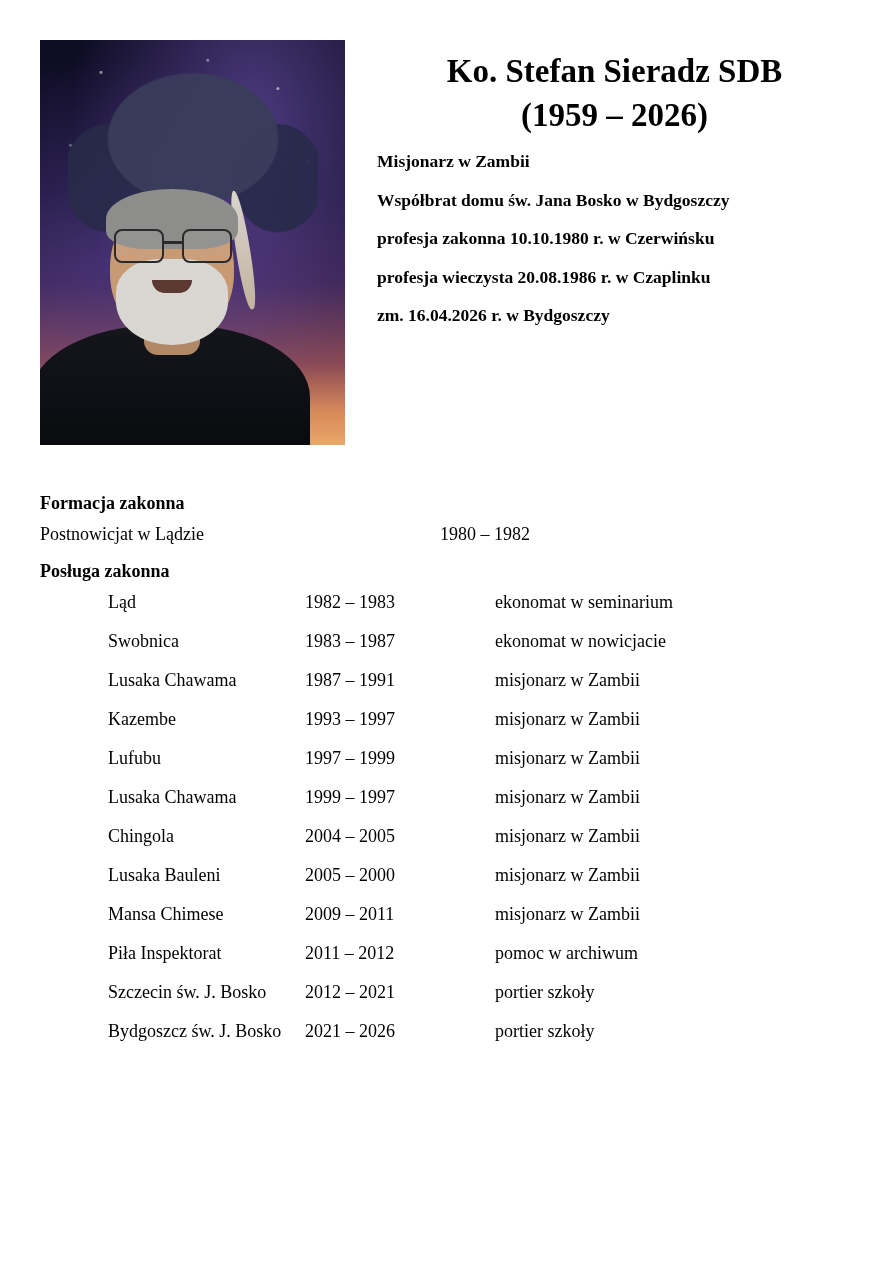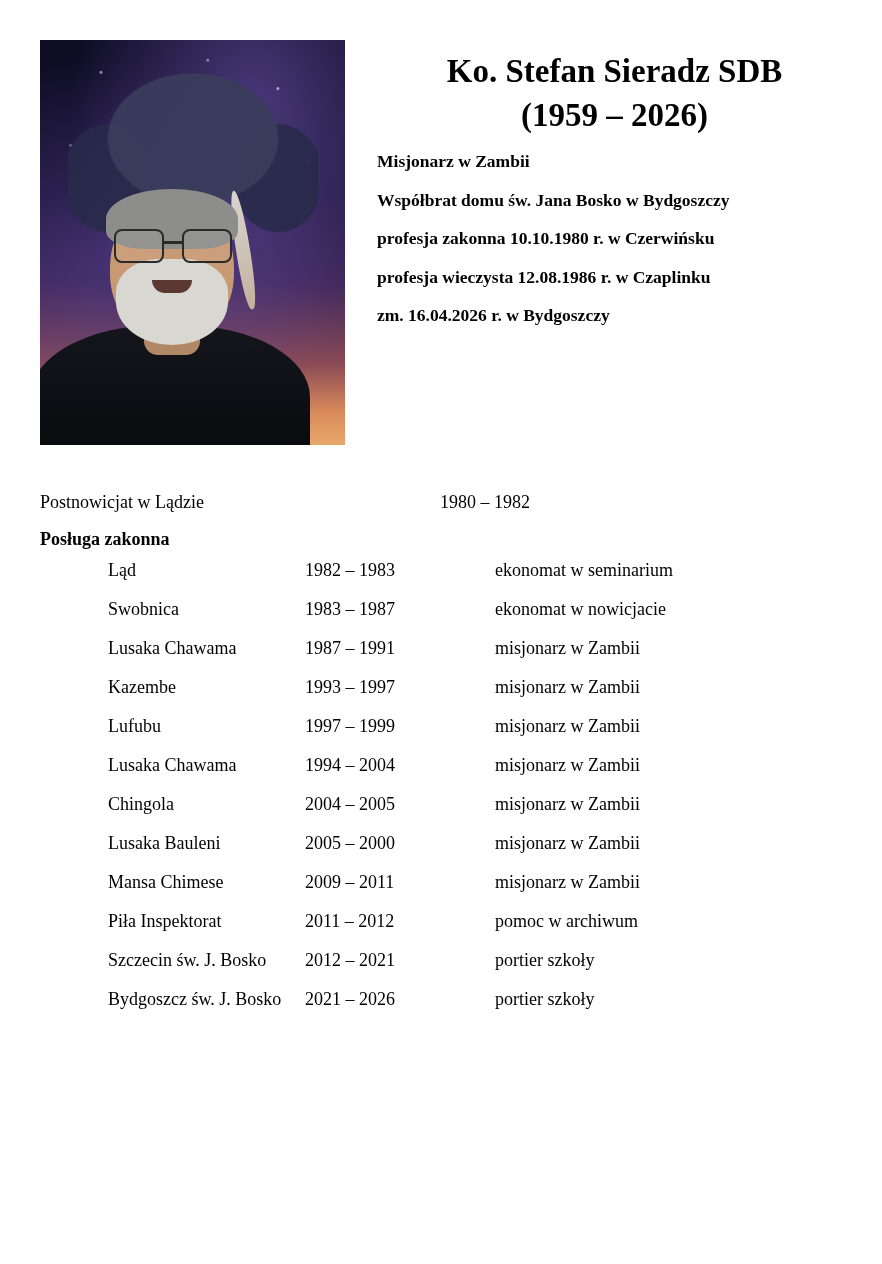--- a/index.html
+++ b/index.html
@@ -248,26 +248,27 @@
     </div>
 
     <div class="header-text">
       <h1 class="title">
         <span>Ko. Stefan Sieradz SDB</span>
         <span class="line2">(1959 – 2026)</span>
       </h1>
       <p class="meta-line">Misjonarz w Zambii</p>
       <p class="meta-line">Współbrat domu św. Jana Bosko w Bydgoszczy</p>
       <p class="meta-line">profesja zakonna 10.10.1980 r. w Czerwińsku</p>
-      <p class="meta-line">profesja wieczysta 12.08.1986 r. w Czaplinku</p>
+      <p class="meta-line">profesja wieczysta 20.08.1986 r. w Czaplinku</p>
       <p class="meta-line">zm. 16.04.2026 r. w Bydgoszczy</p>
     </div>
   </div>
 
   <div class="formation">
+    <div class="section-heading">Formacja zakonna</div>
 
     <div class="formation-row">
       <span class="place">Postnowicjat w Lądzie</span>
       <span class="years">1980 – 1982</span>
     </div>
   </div>
 
   <div class="service">
     <div class="section-heading">Posługa zakonna</div>
 
@@ -291,21 +292,21 @@
       <span class="years">1993 – 1997</span>
       <span class="role">misjonarz w Zambii</span>
     </div>
     <div class="service-row">
       <span class="place">Lufubu</span>
       <span class="years">1997 – 1999</span>
       <span class="role">misjonarz w Zambii</span>
     </div>
     <div class="service-row">
       <span class="place">Lusaka Chawama</span>
-      <span class="years">1994 – 2004</span>
+      <span class="years">1999 – 1997</span>
       <span class="role">misjonarz w Zambii</span>
     </div>
     <div class="service-row">
       <span class="place">Chingola</span>
       <span class="years">2004 – 2005</span>
       <span class="role">misjonarz w Zambii</span>
     </div>
     <div class="service-row">
       <span class="place">Lusaka Bauleni</span>
       <span class="years">2005 – 2000</span>

